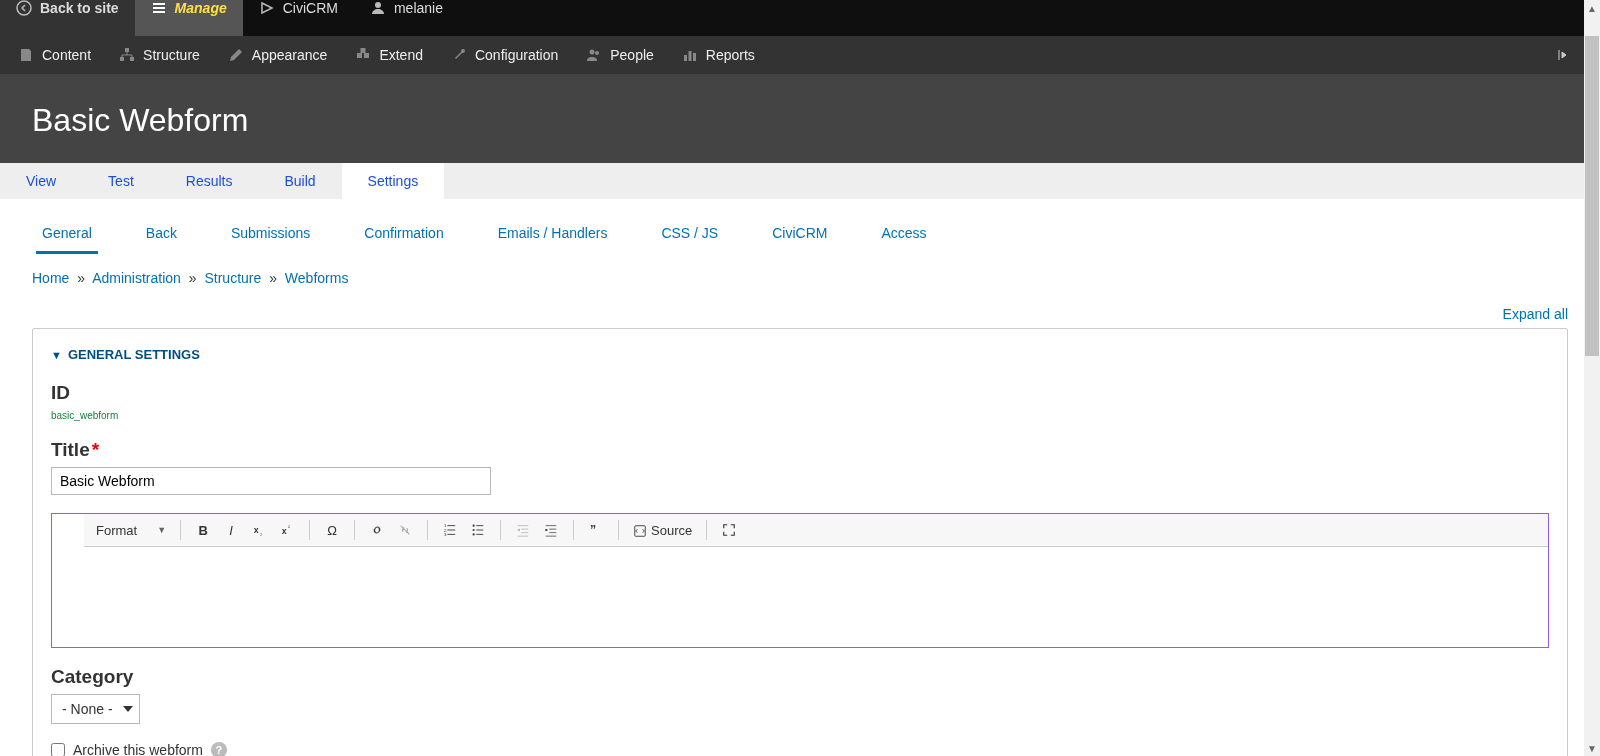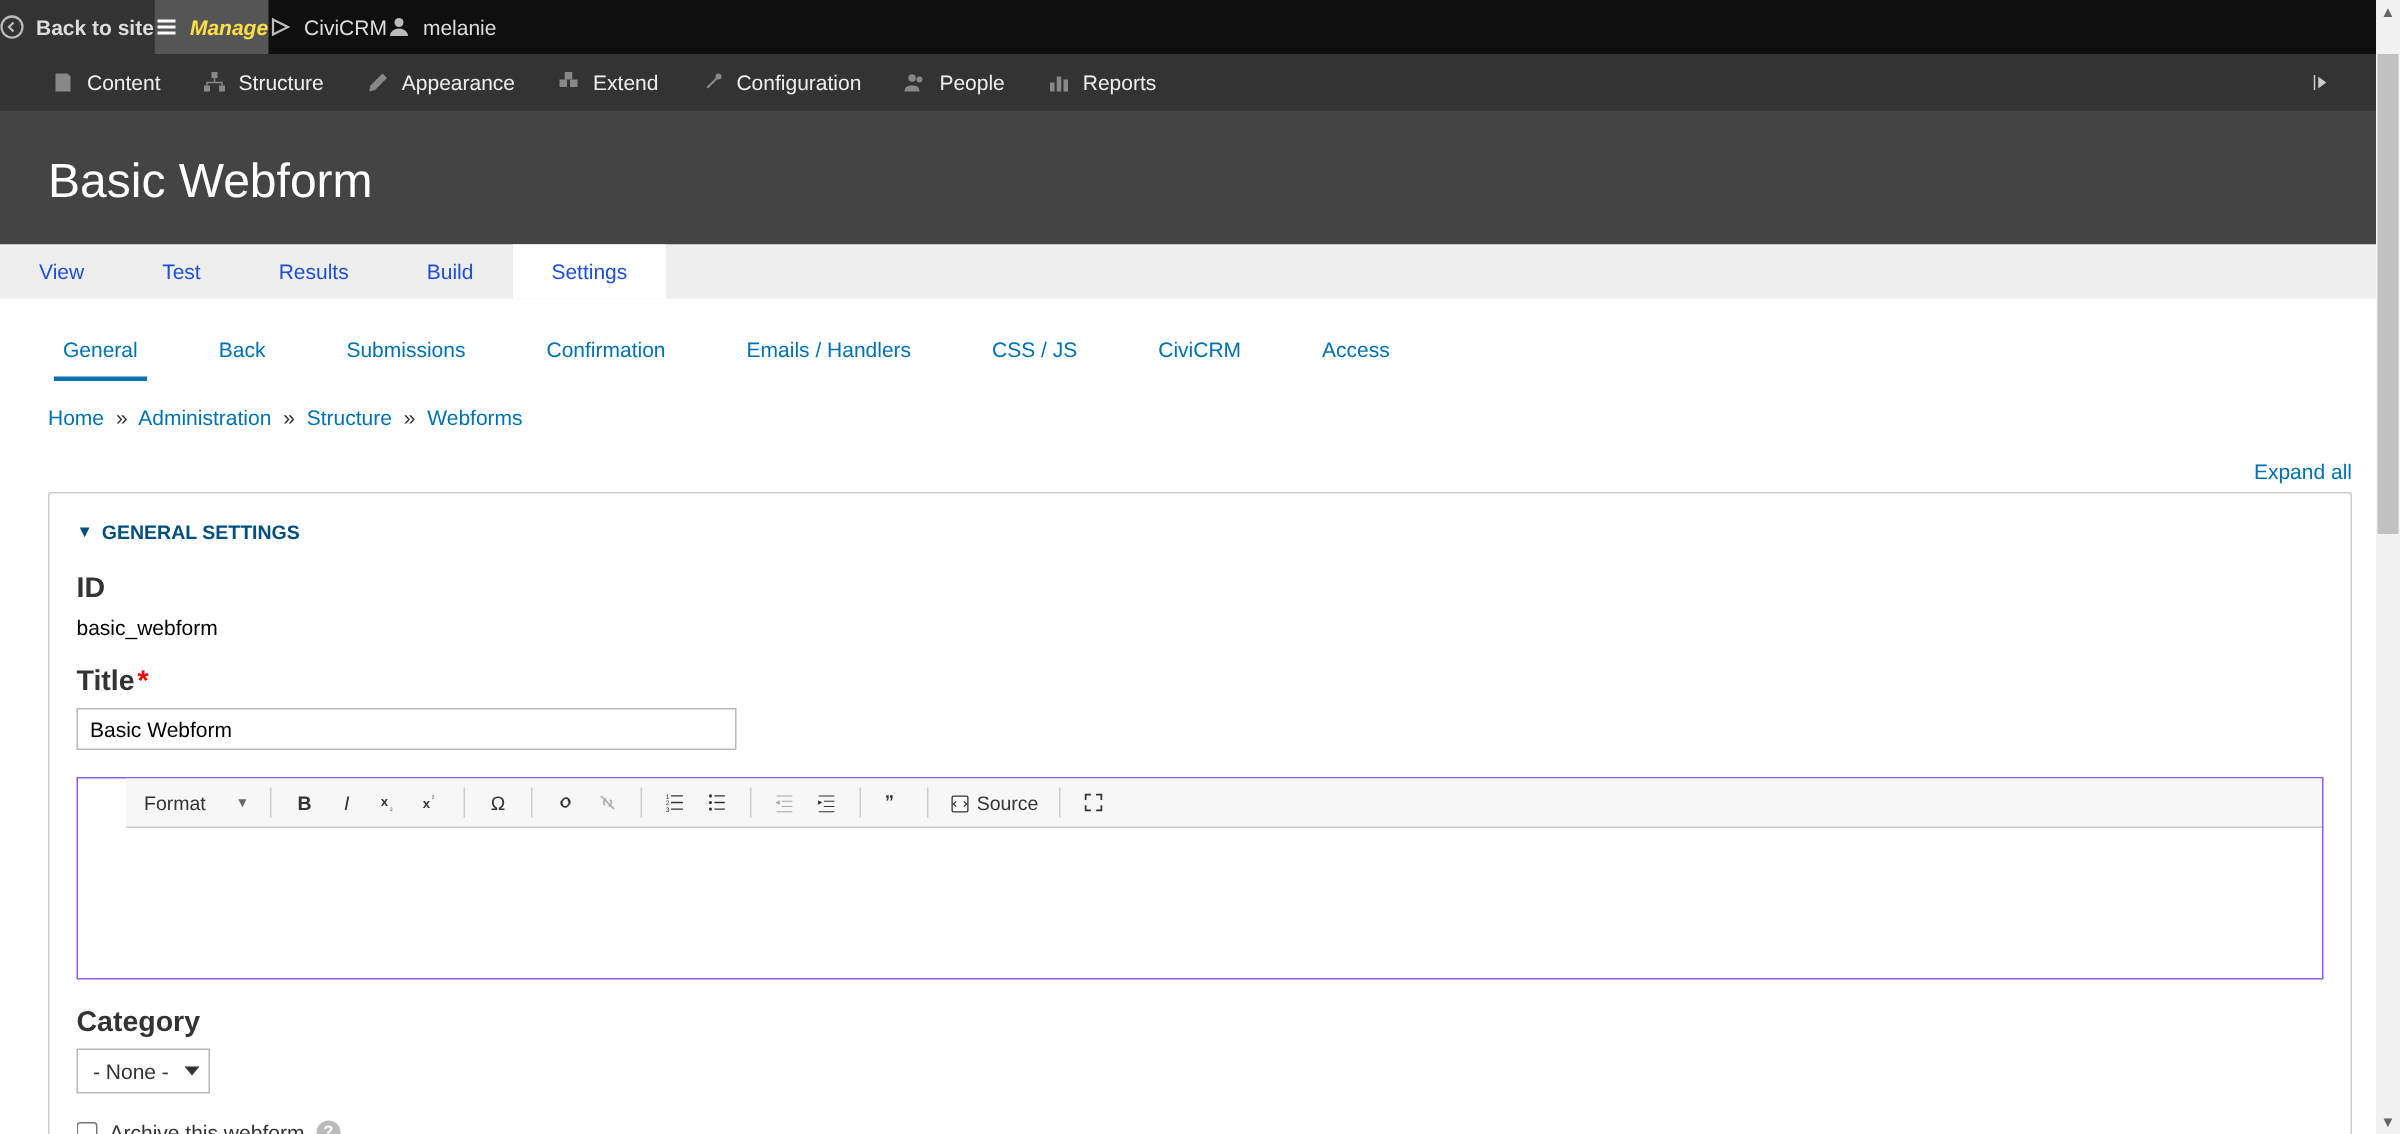--- a/index.html
+++ b/index.html
@@ -15,22 +15,22 @@
   .toolbar-top {
     background: #0f0f0f;
     height: 36px;
     display: flex;
     align-items: center;
     color: #ddd;
     font-size: 14px;
   }
   .toolbar-top .tb-item {
     display: flex;
-    align-items: center;
-    padding: 0 0;
+    align-items: flex-start;
+    padding: 0 16px;
     height: 100%;
     gap: 8px;
     cursor: pointer;
   }
   .toolbar-top .tb-item.active {
     background: #555;
     color: #fde047;
     font-weight: 600;
     font-style: italic;
   }
@@ -41,21 +41,21 @@
   .tb-icon { width: 16px; height: 16px; display: inline-flex; align-items: center; justify-content: center; }
   .tb-icon svg { width: 16px; height: 16px; fill: #bbb; }
 
   
   .toolbar-admin {
     background: #333;
     height: 38px;
     display: flex;
     align-items: center;
     color: #ddd;
-    padding: 0 20px;
+    padding: 0 4px;
   }
   .toolbar-admin .ta-item {
     display: flex;
     align-items: center;
     gap: 8px;
     padding: 0 14px;
     height: 100%;
     cursor: pointer;
     color: #eee;
   }
@@ -152,22 +152,22 @@
   }
 
   .form-row { margin-bottom: 18px; }
   .form-row label, .form-row .label {
     display: block;
     font-weight: 600;
     font-size: 19px;
     margin-bottom: 6px;
   }
   .form-row .value {
-    font-size: 14px;
-    color: #000000;
+    font-size: 10px;
+    color: #15803d;
   }
   .req { color: #e00; margin-left: 2px; }
 
   .text-input {
     width: 440px;
     padding: 5px 8px;
     border: 1px solid #b8b8b8;
     font-size: 14px;
     height: 28px;
   }

